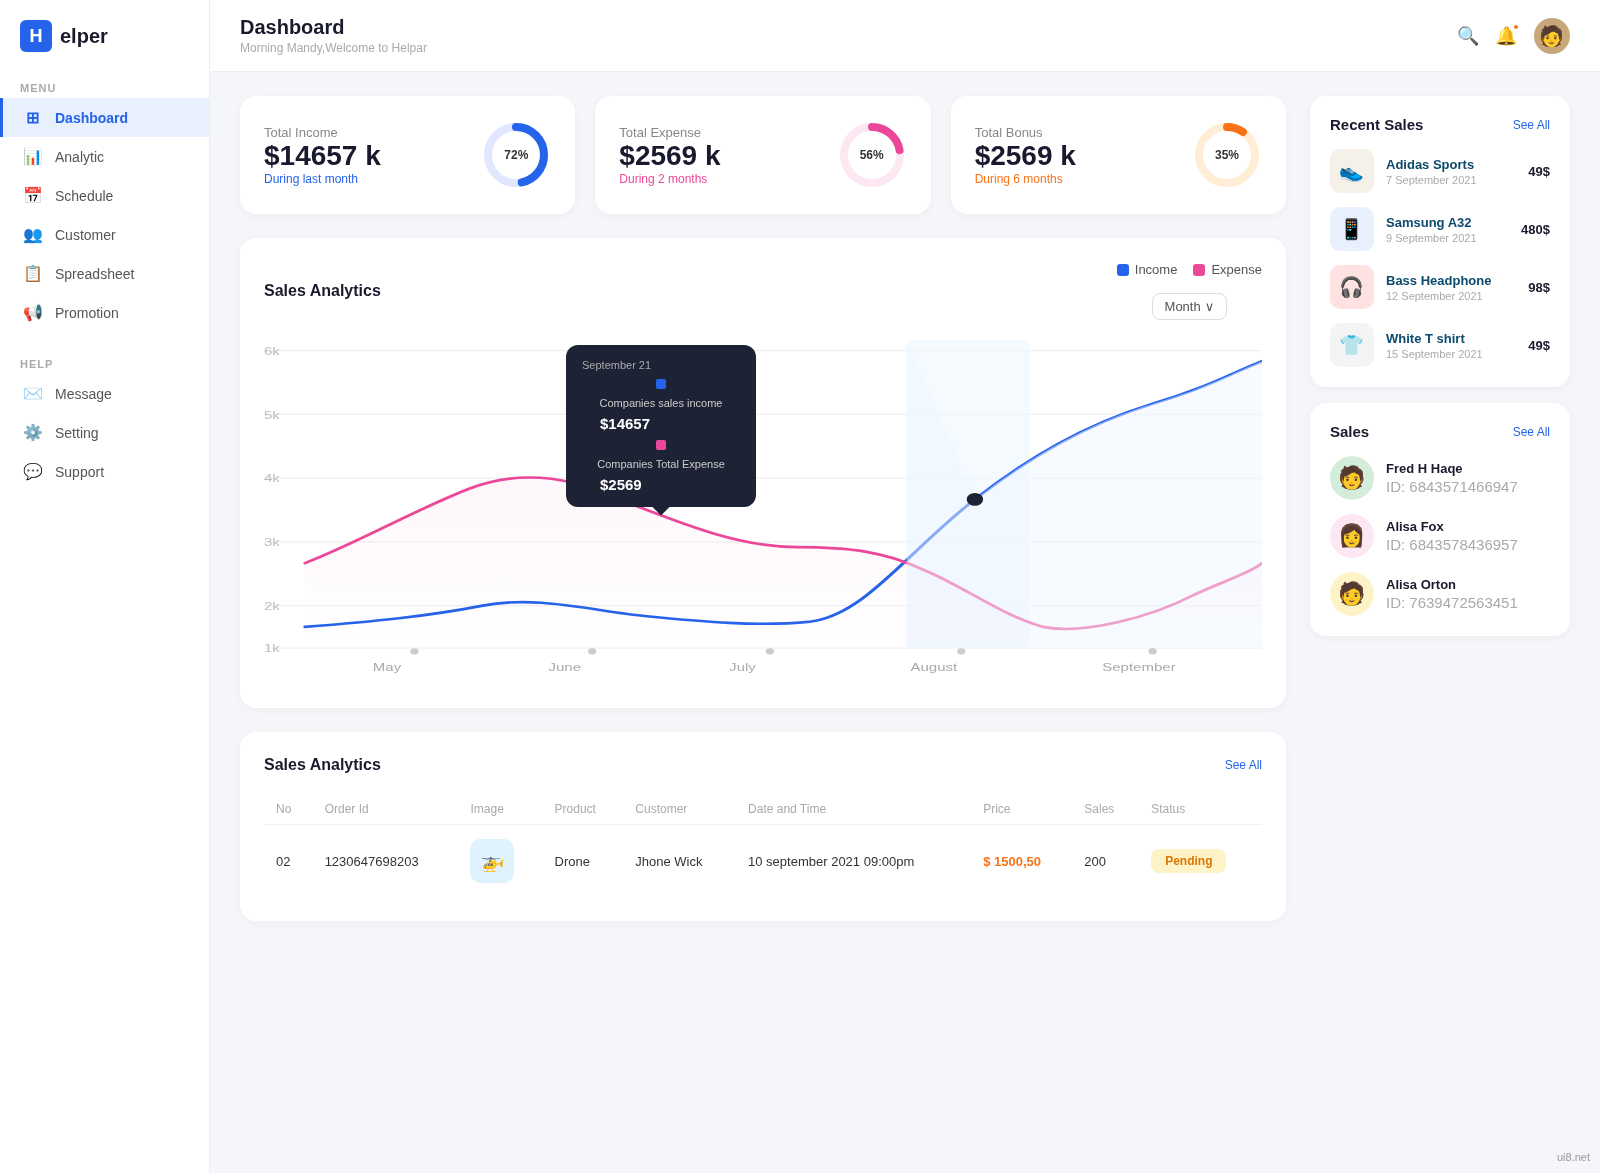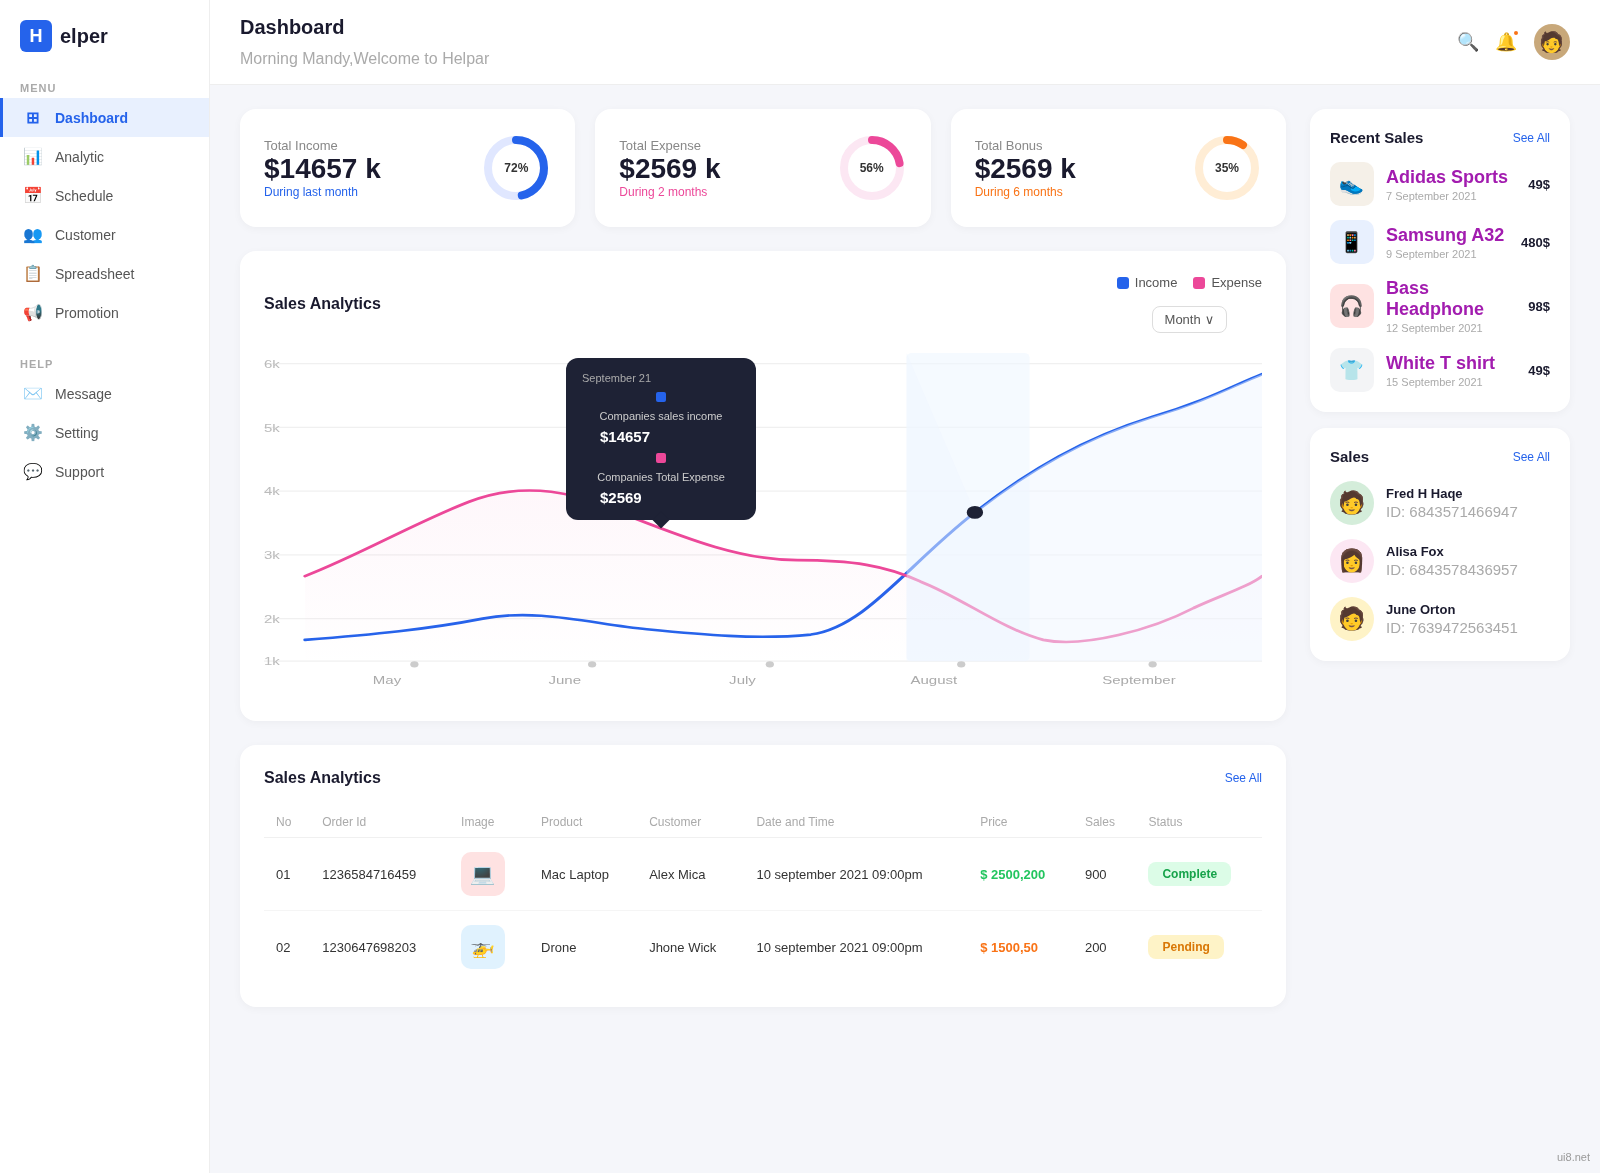--- a/index.html
+++ b/index.html
@@ -33,21 +33,21 @@
     }
     .sidebar-item.active { background: #e8f0fe; color: #2563eb; border-left: 3px solid #2563eb; font-weight: 600; }
     .sidebar-icon { font-size: 16px; width: 20px; text-align: center; }
 
     
     .header {
       background: #fff; padding: 16px 30px; display: flex; align-items: center;
       justify-content: space-between; border-bottom: 1px solid #eee;
     }
     .header-title { font-size: 20px; font-weight: 700; color: #1a1a2e; }
-    .header-sub { font-size: 16px; color: #aaa; margin-top: 11px; }
+    .header-sub { font-size: 12px; color: #aaa; margin-top: 2px; }
     .header-actions { display: flex; align-items: center; gap: 16px; }
     .header-icon { font-size: 18px; color: #666; cursor: pointer; }
     .notif-wrap { position: relative; }
     .notif-dot { width: 8px; height: 8px; background: #f97316; border-radius: 50%; position: absolute; top: -2px; right: -2px; border: 2px solid #fff; }
     .avatar { width: 36px; height: 36px; border-radius: 50%; background: #c8a87a; overflow: hidden; display: flex; align-items: center; justify-content: center; font-size: 20px; }
 
     
     .stats-row { display: flex; gap: 20px; margin-bottom: 24px; }
     .stat-card {
       flex: 1; background: #fff; border-radius: 16px; padding: 24px;
@@ -73,21 +73,21 @@
     .right-panel { width: 260px; flex-shrink: 0; }
     .panel-card { background: #fff; border-radius: 16px; padding: 20px; box-shadow: 0 2px 8px rgba(0,0,0,0.04); margin-bottom: 16px; }
     .panel-header { display: flex; align-items: center; justify-content: space-between; margin-bottom: 16px; }
     .panel-title { font-size: 15px; font-weight: 700; color: #1a1a2e; }
     .see-all { font-size: 12px; color: #2563eb; cursor: pointer; font-weight: 500; }
 
     .order-item { display: flex; align-items: center; gap: 12px; margin-bottom: 14px; }
     .order-item:last-child { margin-bottom: 0; }
     .order-img { width: 44px; height: 44px; border-radius: 10px; display: flex; align-items: center; justify-content: center; font-size: 20px; flex-shrink: 0; }
     .order-info { flex: 1; }
-    .order-name { font-size: 18px; font-weight: 600; color: #a21caf; }
+    .order-name { font-size: 13px; font-weight: 600; color: #0c4a6e; }
     .order-date { font-size: 11px; color: #aaa; margin-top: 2px; }
     .order-price { font-size: 13px; font-weight: 700; color: #1a1a2e; }
 
     .sales-item { display: flex; align-items: center; gap: 12px; margin-bottom: 14px; }
     .sales-item:last-child { margin-bottom: 0; }
     .sales-avatar { width: 44px; height: 44px; border-radius: 50%; display: flex; align-items: center; justify-content: center; font-size: 22px; flex-shrink: 0; overflow: hidden; }
     .sales-info { flex: 1; }
     .sales-name { font-size: 13px; font-weight: 600; color: #1a1a2e; }
     .sales-id { font-size: 15px; color: #aaa; margin-top: 2px; }
 
@@ -369,35 +369,20 @@
               <th>Image</th>
               <th>Product</th>
               <th>Customer</th>
               <th>Date and Time</th>
               <th>Price</th>
               <th>Sales</th>
               <th>Status</th>
             </tr>
           </thead>
           <tbody>
-            <tr>
-              <td>01</td>
-              <td>1236584716459</td>
-              <td>
-                <div class="product-img" style="background:#fee2e2;">💻</div>
-              </td>
-              <td>Mac Laptop</td>
-              <td>Alex Mica</td>
-              <td>10 september 2021 09:00pm</td>
-              <td class="price-green">$ 2500,200</td>
-              <td>900</td>
-              <td>
-                <span class="status-complete">Complete</span>
-              </td>
-            </tr>
             <tr>
               <td>02</td>
               <td>1230647698203</td>
               <td>
                 <div class="product-img" style="background:#e0f2fe;">🚁</div>
               </td>
               <td>Drone</td>
               <td>Jhone Wick</td>
               <td>10 september 2021 09:00pm</td>
               <td class="price-orange">$ 1500,50</td>
@@ -469,21 +454,21 @@
         <div class="sales-item">
           <div class="sales-avatar" style="background:#fce7f3;">👩</div>
           <div class="sales-info">
             <div class="sales-name">Alisa Fox</div>
             <div class="sales-id">ID: 6843578436957</div>
           </div>
         </div>
         <div class="sales-item">
           <div class="sales-avatar" style="background:#fef3c7;">🧑</div>
           <div class="sales-info">
-            <div class="sales-name">June Orton</div>
+            <div class="sales-name">Alisa Orton</div>
             <div class="sales-id">ID: 7639472563451</div>
           </div>
         </div>
       </div>
     </div>
   </div>
 </div>
 
 <div class="watermark">ui8.net</div>
 

